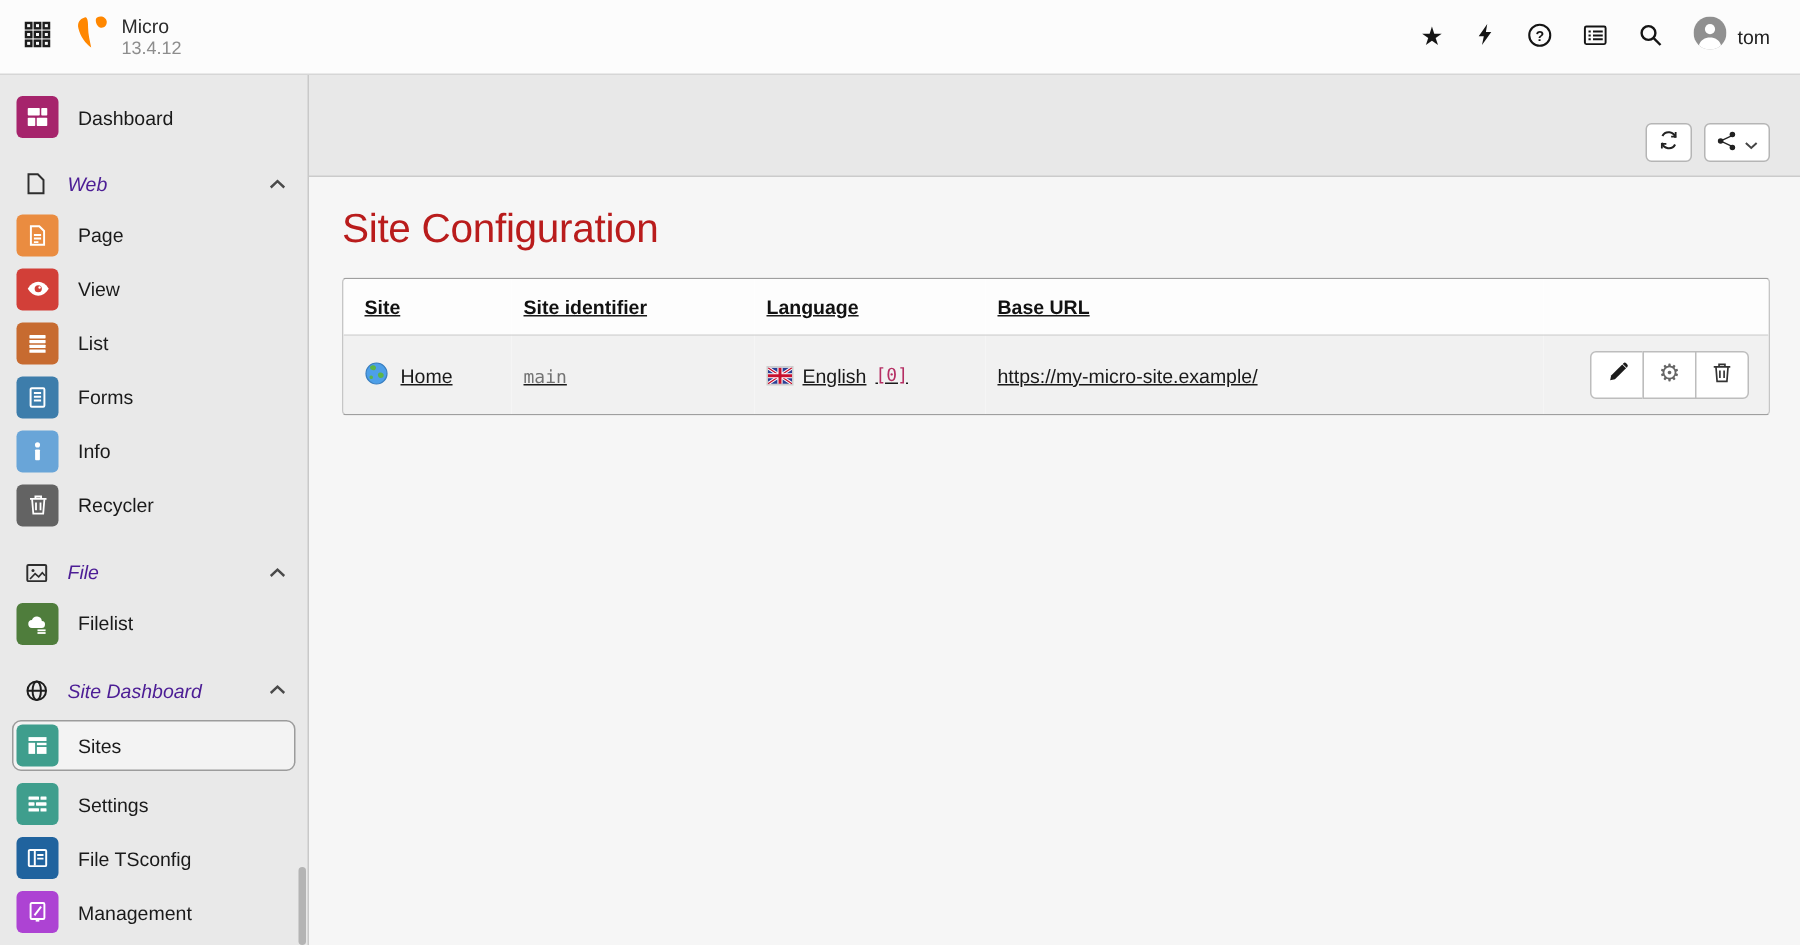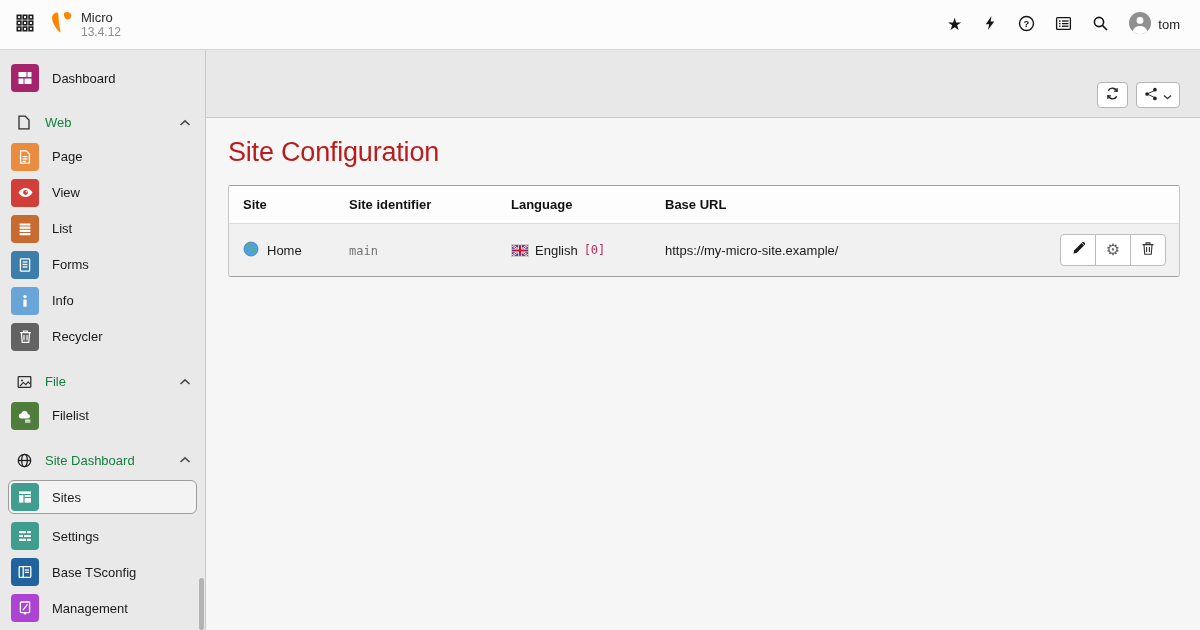--- a/index.html
+++ b/index.html
@@ -50,21 +50,21 @@
   .module-icon {
     width:28px; height:28px; border-radius:4px; flex:none;
     display:flex; align-items:center; justify-content:center;
   }
   .module-label { font-size:13px; color:#1a1a1a; }
   .section-head {
     display:flex; align-items:center; gap:13px; height:22px;
     margin:12px 14px 9px 16px; cursor:pointer;
   }
   .section-icon { width:16px; height:16px; flex:none; display:flex; align-items:center; justify-content:center; color:#2e2e2e; }
-  .section-label { font-size:13px; color:#15803d; flex:1; }
+  .section-label { font-size:13px; color:#4c1d95; flex:1;font-style:italic; }
   .section-chevron { color:#4a4a4a; display:flex; }
   .sidebar-scroll-thumb {
     position:absolute; right:1px; bottom:0; width:5px; height:52px;
     background:#b4b4b4; border-radius:3px;
   }
 
   
   .main { flex:1; display:flex; flex-direction:column; background:#f6f6f6; }
   .docheader {
     height:68px; flex:none; background:#e8e8e8; border-bottom:1px solid #cbcbcb;
@@ -80,21 +80,21 @@
 
   .content { padding:19px 20px 0 22px; }
   .page-title {
     margin:0 0 17px; font-size:27px; font-weight:500; color:#b91c1c; letter-spacing:-0.2px;
   }
 
   .table-wrap {
     background:#fff; border:1px solid #c6c6c6; border-top-color:#9f9f9f;
     border-bottom-color:#9f9f9f; border-radius:3px; overflow:hidden;
   }
-  table { width:100%; border-collapse:collapse; font-size:13px; }
+  table { width:100%; border-collapse:collapse; font-size:13px;text-decoration:underline; }
   thead th {
     text-align:left; font-weight:bold; color:#111; background:#fdfdfd;
     padding:11px 8px; border-bottom:1px solid #dcdcdc; white-space:nowrap;
   }
   thead th.col-site   { width:112px; padding-left:14px; }
   thead th.col-ident  { width:162px; }
   thead th.col-lang   { width:154px; }
   thead th.col-actions{ width:150px; }
   tbody tr { background:#f1f1f1; }
   tbody td { padding:10px 8px; vertical-align:middle; color:#1a1a1a; }
@@ -370,21 +370,21 @@
 
     <div class="module-item">
       <span class="module-icon" style="background-color: rgb(32, 99, 158);">
         <svg width="16" height="16" viewBox="0 0 16 16" fill="none" stroke="#fff" stroke-width="1.3">
           <rect x="2.2" y="2.6" width="11.6" height="10.8" rx="0.8"></rect>
           <line x1="6.2" y1="3" x2="6.2" y2="13"></line>
           <line x1="7.8" y1="6" x2="12" y2="6"></line>
             <line x1="7.8" y1="8.4" x2="12" y2="8.4"></line>
         </svg>
       </span>
-      <span class="module-label">Base TSconfig</span>
+      <span class="module-label">File TSconfig</span>
     </div>
 
     <div class="module-item">
       <span class="module-icon" style="background-color: rgb(173, 67, 211);">
         <svg width="16" height="16" viewBox="0 0 16 16" fill="none" stroke="#fff" stroke-width="1.3">
           <rect x="3.4" y="2" width="9.2" height="10.6" rx="0.8"></rect>
           <path d="M10.4 4.4 6 10.2"></path>
           <rect x="6.8" y="12.6" width="2.4" height="1.8" fill="#fff" stroke="none"></rect>
         </svg>
       </span>

